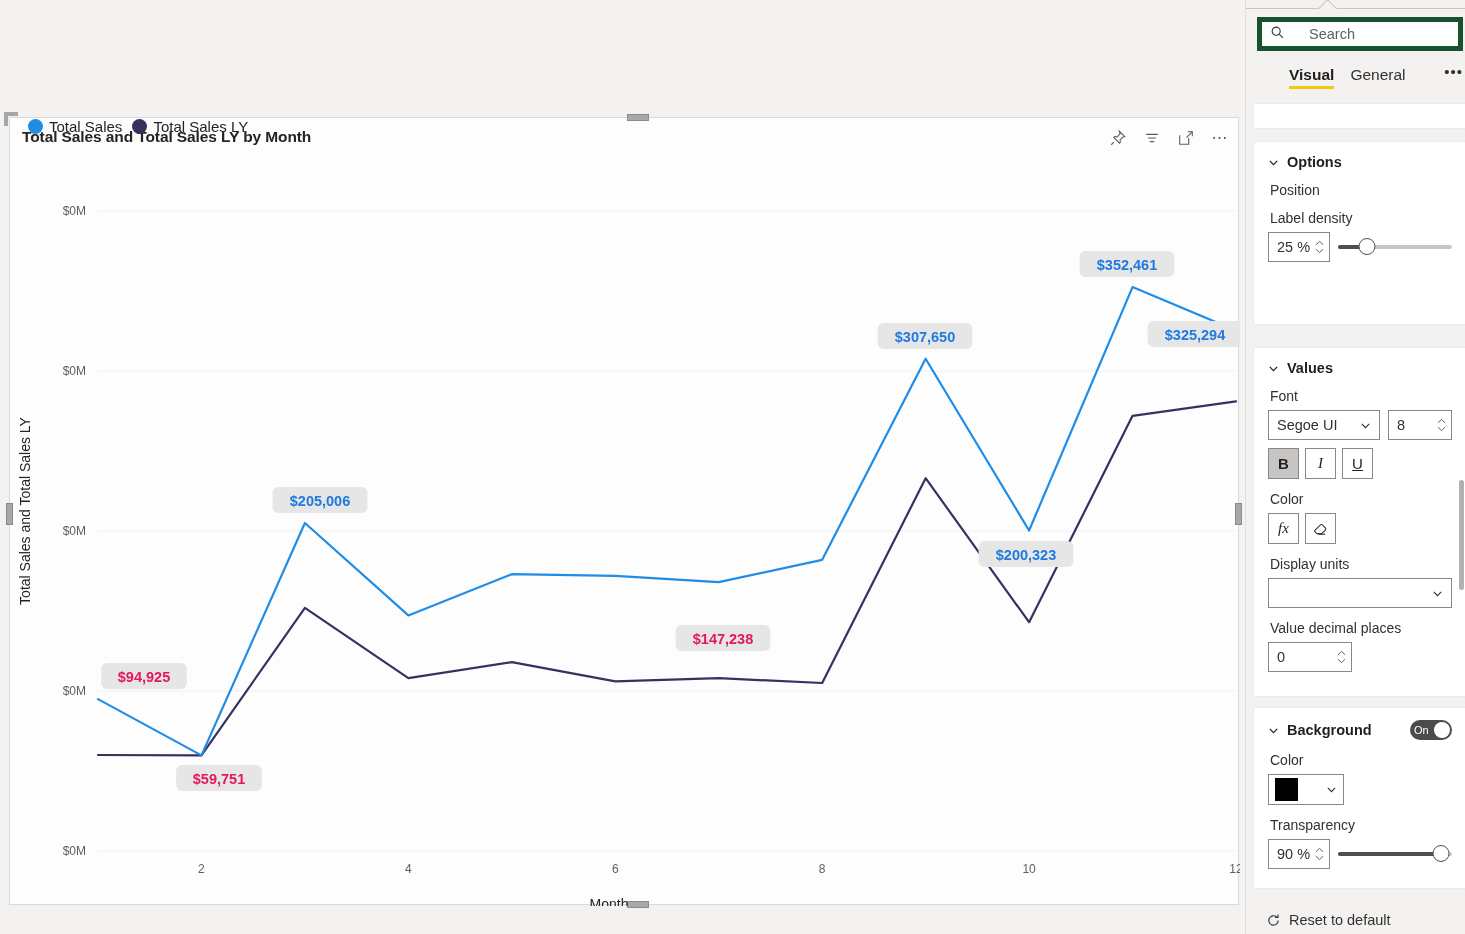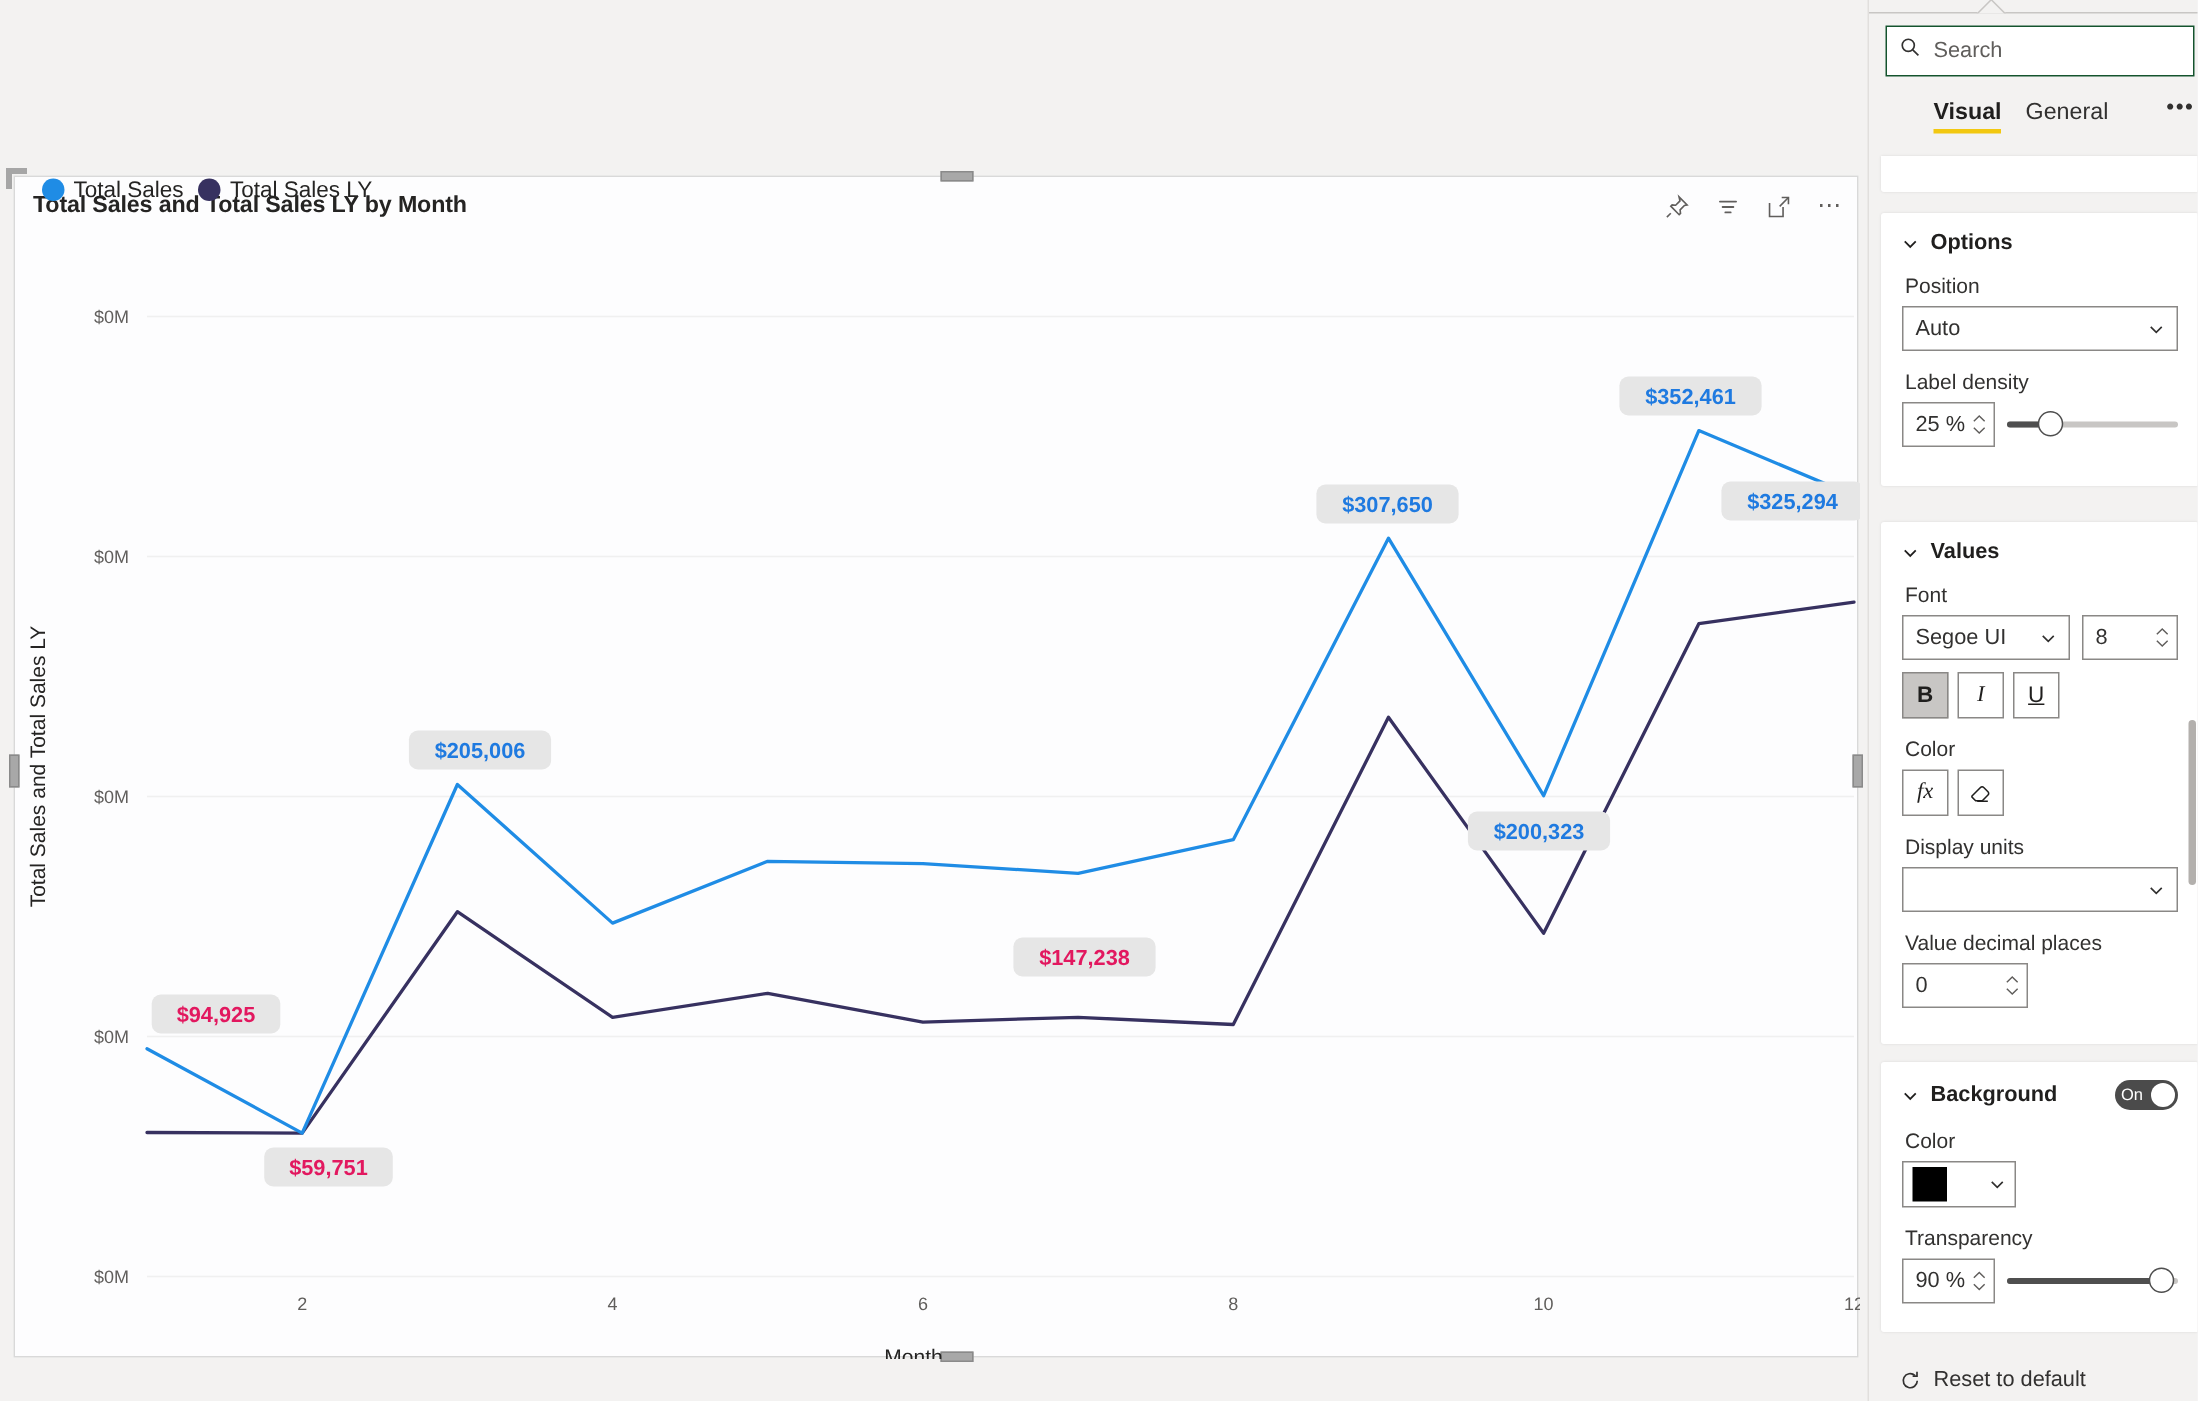--- a/index.html
+++ b/index.html
@@ -83,22 +83,22 @@
     transform: rotate(45deg);
   }
   #pane-topline {
     position: absolute; left: 0; top: 8px; width: 220px;
     border-top: 1px solid #c8c6c4;
   }
 
   #search-box {
     position: absolute; left: 11px; top: 17px;
     width: 206px; height: 34px;
-    background: #ffffff; border: 1px solid #14532d;
-    display: flex; align-items: center; padding: 0 8px; gap: 6px;
+    background: #ffffff; border: 5px solid #14532d;
+    display: flex; align-items: center; padding: 0 8px; gap: 22px;
   }
   #search-box input {
     border: none; outline: none; flex: 1;
     font-family: "Liberation Sans", sans-serif; font-size: 14.5px; color: #323130;
     background: transparent;
   }
   #search-box input::placeholder { color: #605e5c; }
 
   #tabs {
     position: absolute; left: 11px; top: 66px;
@@ -330,28 +330,20 @@
 
     <div class="card" id="card-options">
       <div class="card-header">
         <svg class="chev" viewBox="0 0 12 12">
           <path d="M2 4.3L6 8.3 10 4.3" fill="none" stroke="#201f1e" stroke-width="1.3"></path>
         </svg>
         <span>Options</span>
       </div>
 
       <div class="field-label">Position</div>
-      <div class="row">
-        <div class="select full">
-          <span>Auto</span>
-          <svg class="chev" viewBox="0 0 12 12">
-            <path d="M2 4.3L6 8.3 10 4.3" fill="none" stroke="#323130" stroke-width="1.2"></path>
-          </svg>
-        </div>
-      </div>
 
       <div class="field-label">Label density</div>
       <div class="row">
         <div class="spin" style="width:62px">
           <span class="sval"><span>25</span>&nbsp;<span>%</span></span>
           <span class="spin-arrows">
             <svg width="9" height="6" viewBox="0 0 10 6">
                 <path d="M1 5L5 1.2 9 5" fill="none" stroke="#605e5c" stroke-width="1.1"></path>
               </svg>
             <svg width="9" height="6" viewBox="0 0 10 6">

